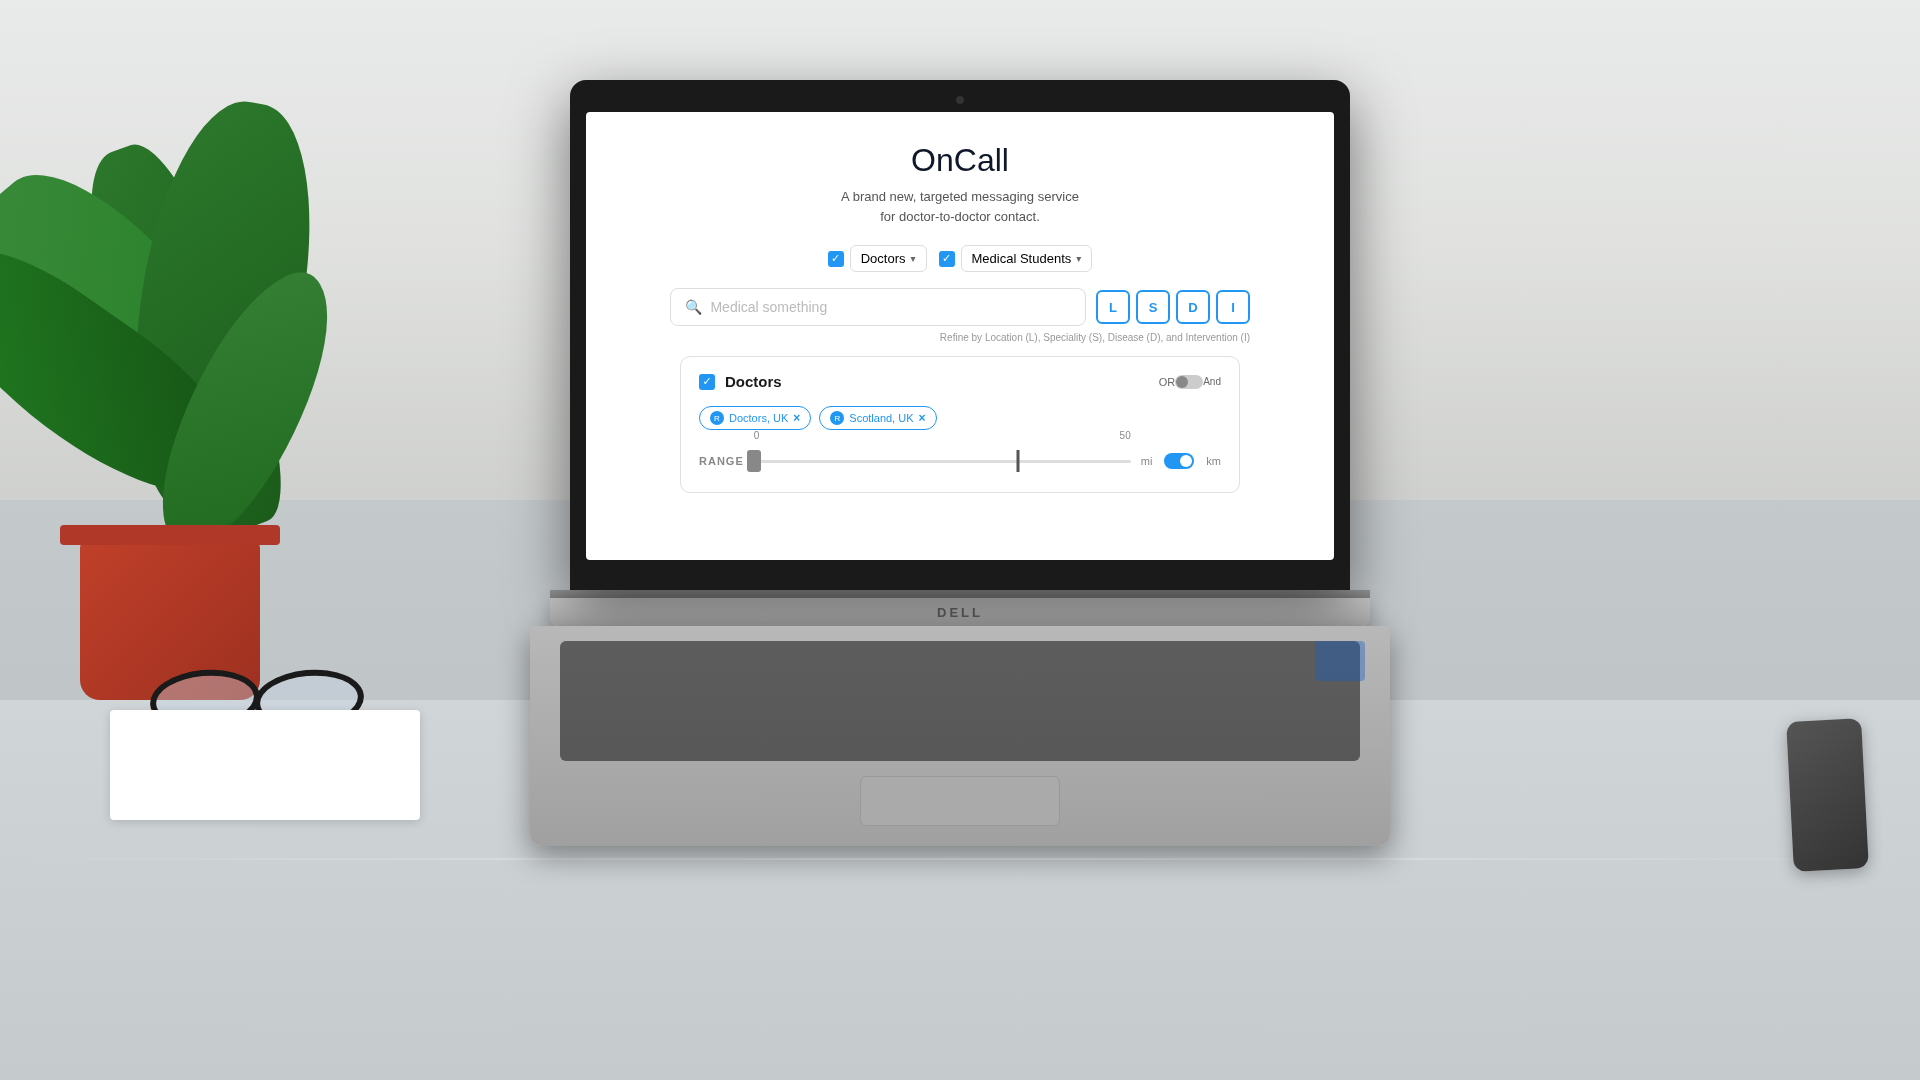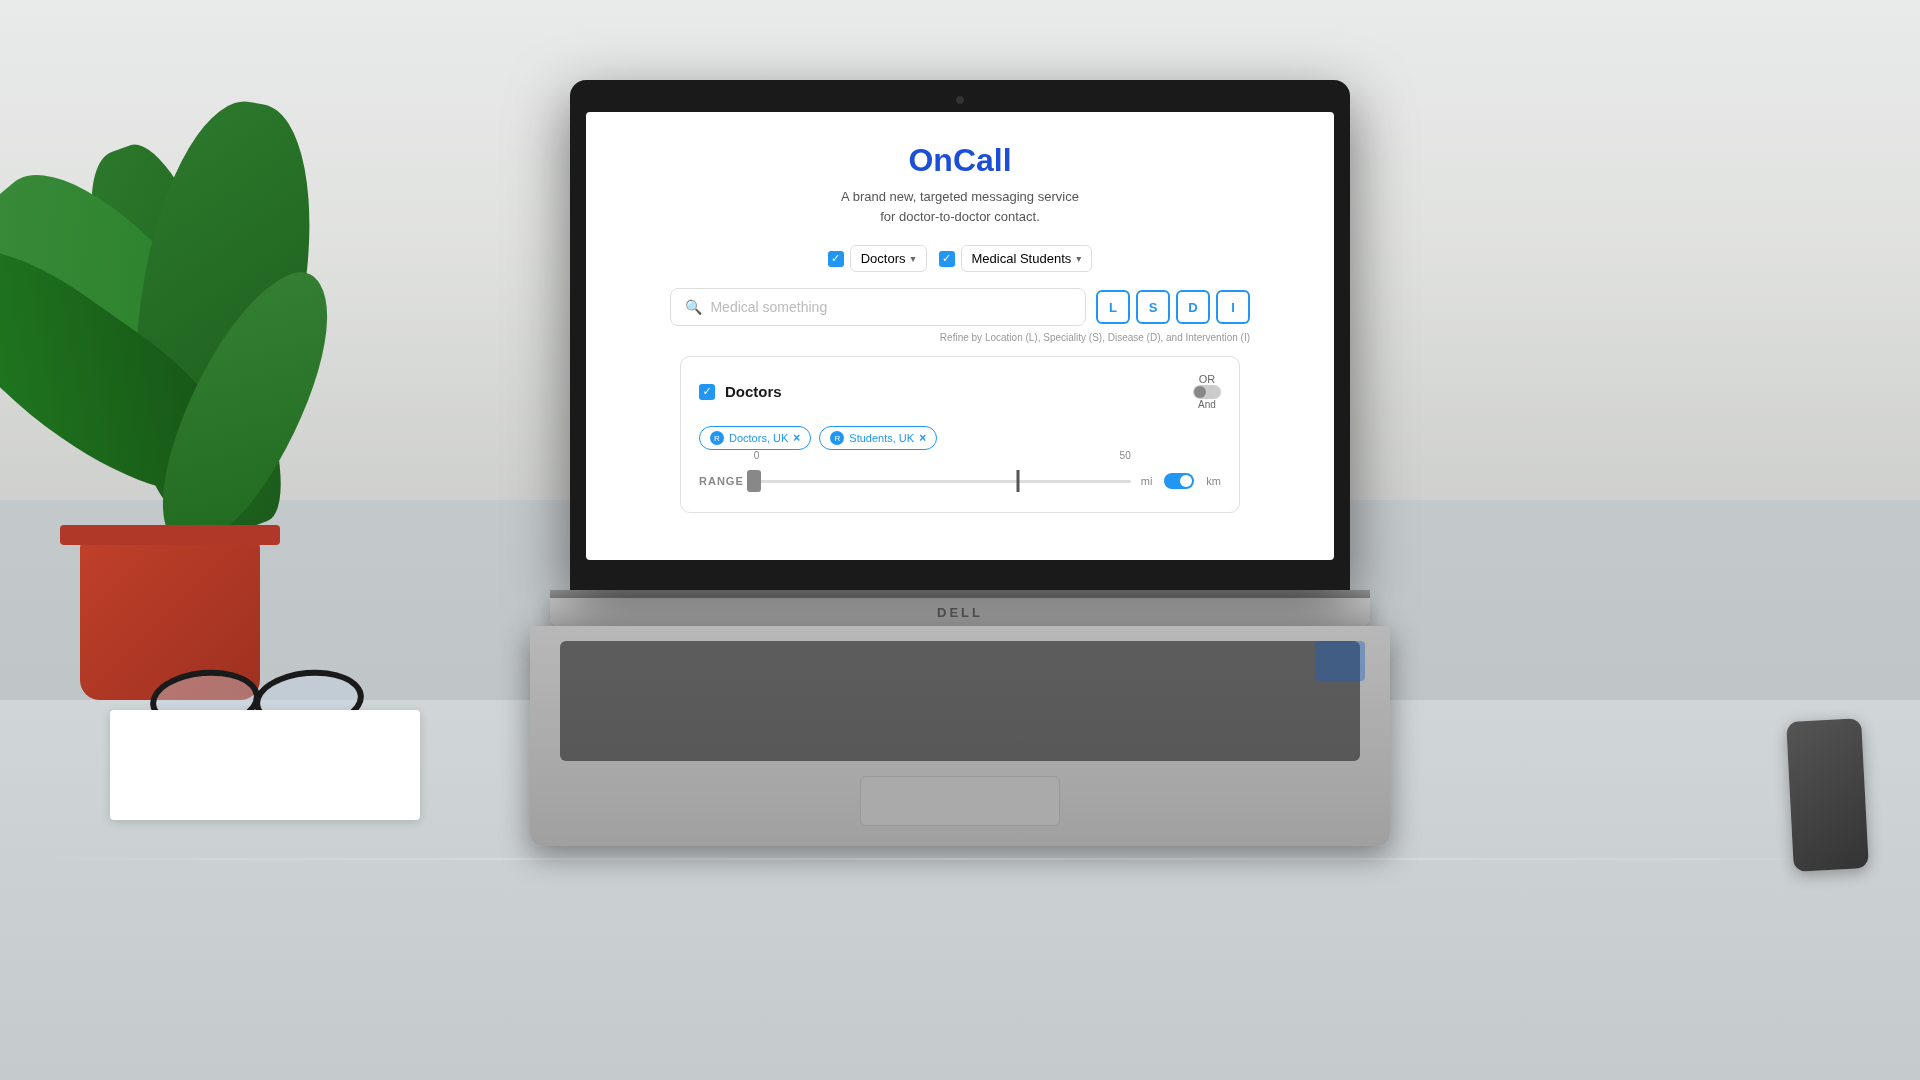--- a/index.html
+++ b/index.html
@@ -146,22 +146,22 @@
       height: 100%;
       background: white;
       display: flex;
       flex-direction: column;
       align-items: center;
       padding: 30px 20px 20px;
     }
 
     .app-title {
       font-size: 32px;
-      font-weight: 700;
-      color: #1d4ed8;
+      font-weight: 400;
+      color: #0f172a;
       margin-bottom: 8px;
     }
 
     .app-subtitle {
       font-size: 13px;
       color: #555;
       text-align: center;
       line-height: 1.5;
       margin-bottom: 19px;
     }
@@ -301,21 +301,21 @@
 
     .results-title {
       font-size: 15px;
       font-weight: 600;
       color: #1a1a1a;
       flex: 1;
     }
 
     .or-and-toggle {
       display: flex;
-      flex-direction: column;
+      flex-direction: row;
       align-items: center;
       gap: 0;
       margin-left: auto;
     }
 
     .or-label {
       font-size: 11px;
       color: #666;
       font-weight: 500;
     }
@@ -588,21 +588,21 @@
           </div>
 
           <div class="tags-row">
             <div class="tag">
               <div class="tag-icon">R</div>
               <span>Doctors, UK</span>
               <span class="tag-close">×</span>
             </div>
             <div class="tag">
               <div class="tag-icon">R</div>
-              <span>Students, UK</span>
+              <span>Scotland, UK</span>
               <span class="tag-close">×</span>
             </div>
           </div>
 
           <div class="range-row">
             <span class="range-label">RANGE</span>
             <div class="range-slider-container">
               <div class="range-values">
                 <span>0</span>
                 <span>50</span>

